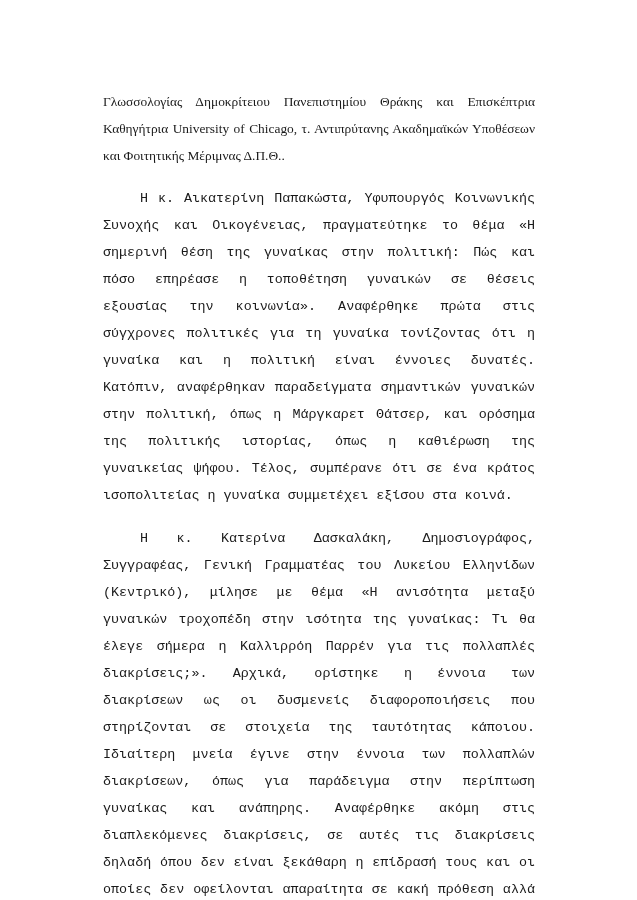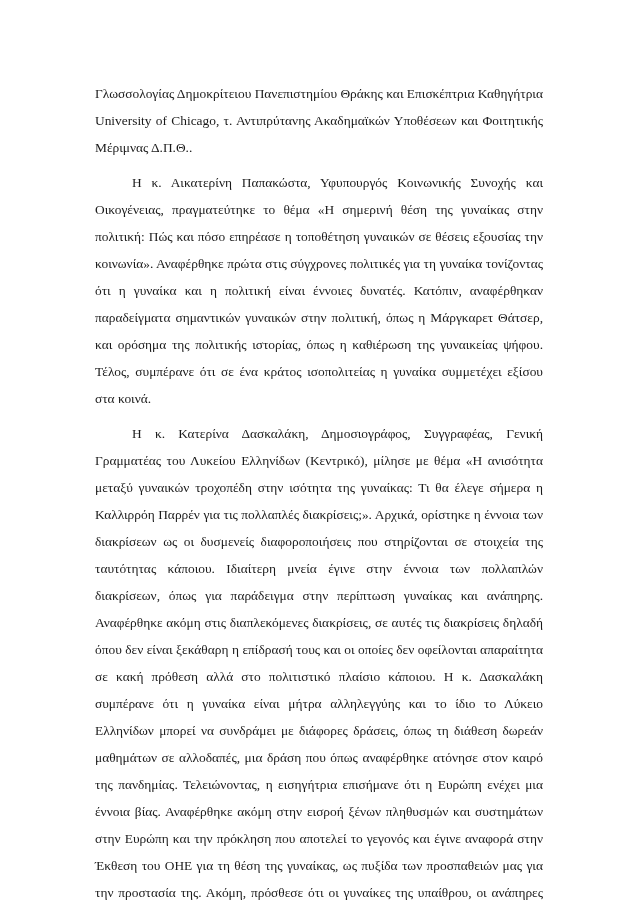--- a/index.html
+++ b/index.html
@@ -20,26 +20,27 @@
     top: 72px;
     left: 87px;
     width: 464px;
     font-family: "Liberation Serif", "DejaVu Serif", serif;
     font-size: 13.4px;
     line-height: 27px;
     color: #1a1a1a;
     text-align: justify;
   }
   .text-block p {
-    margin: 8px;
+    margin: 16px;
     padding: 0;
     text-rendering: optimizeLegibility;
   }
   .text-block p.indent {
     text-indent: 37px;
+    font-family: Liberation Mono, monospace;
   }
 </style>
 </head>
 <body>
 
 <div class="page">
   <div class="text-block">
     <p>Γλωσσολογίας Δημοκρίτειου Πανεπιστημίου Θράκης και Επισκέπτρια Καθηγήτρια University of Chicago, τ. Αντιπρύτανης Ακαδημαϊκών Υποθέσεων και Φοιτητικής Μέριμνας Δ.Π.Θ..</p>
     <p class="indent">Η κ. Αικατερίνη Παπακώστα, Υφυπουργός Κοινωνικής Συνοχής και Οικογένειας, πραγματεύτηκε το θέμα «Η σημερινή θέση της γυναίκας στην πολιτική: Πώς και πόσο επηρέασε η τοποθέτηση γυναικών σε θέσεις εξουσίας την κοινωνία». Αναφέρθηκε πρώτα στις σύγχρονες πολιτικές για τη γυναίκα τονίζοντας ότι η γυναίκα και η πολιτική είναι έννοιες δυνατές. Κατόπιν, αναφέρθηκαν παραδείγματα σημαντικών γυναικών στην πολιτική, όπως η Μάργκαρετ Θάτσερ, και ορόσημα της πολιτικής ιστορίας, όπως η καθιέρωση της γυναικείας ψήφου. Τέλος, συμπέρανε ότι σε ένα κράτος ισοπολιτείας η γυναίκα συμμετέχει εξίσου στα κοινά.</p>
     <p class="indent">Η κ. Κατερίνα Δασκαλάκη, Δημοσιογράφος, Συγγραφέας, Γενική Γραμματέας του Λυκείου Ελληνίδων (Κεντρικό), μίλησε με θέμα «Η ανισότητα μεταξύ γυναικών τροχοπέδη στην ισότητα της γυναίκας: Τι θα έλεγε σήμερα η Καλλιρρόη Παρρέν για τις πολλαπλές διακρίσεις;». Αρχικά, ορίστηκε η έννοια των διακρίσεων ως οι δυσμενείς διαφοροποιήσεις που στηρίζονται σε στοιχεία της ταυτότητας κάποιου. Ιδιαίτερη μνεία έγινε στην έννοια των πολλαπλών διακρίσεων, όπως για παράδειγμα στην περίπτωση γυναίκας και ανάπηρης. Αναφέρθηκε ακόμη στις διαπλεκόμενες διακρίσεις, σε αυτές τις διακρίσεις δηλαδή όπου δεν είναι ξεκάθαρη η επίδρασή τους και οι οποίες δεν οφείλονται απαραίτητα σε κακή πρόθεση αλλά στο πολιτιστικό πλαίσιο κάποιου. Η κ. Δασκαλάκη συμπέρανε ότι η γυναίκα είναι μήτρα αλληλεγγύης και το ίδιο το Λύκειο Ελληνίδων μπορεί να συνδράμει με διάφορες δράσεις, όπως τη διάθεση δωρεάν μαθημάτων σε αλλοδαπές, μια δράση που όπως αναφέρθηκε ατόνησε στον καιρό της πανδημίας. Τελειώνοντας, η εισηγήτρια επισήμανε ότι η Ευρώπη ενέχει μια έννοια βίας. Αναφέρθηκε ακόμη στην εισροή ξένων πληθυσμών και συστημάτων στην Ευρώπη και την πρόκληση που αποτελεί το γεγονός και έγινε αναφορά στην Έκθεση του ΟΗΕ για τη θέση της γυναίκας, ως πυξίδα των προσπαθειών μας για την προστασία της. Ακόμη, πρόσθεσε ότι οι γυναίκες της υπαίθρου, οι ανάπηρες και αυτές που ανήκουν σε εθνοτικές μειονότητες, ενδέχεται να έχουν έναν νομικό αναλφαβητισμό, δηλαδή να μη γνωρίζουν τα δικαιώματα τους. Έτσι, αυτό που χρειάζεται να κάνουμε είναι πρωτίστως να αναγνωρίσουμε το πρόβλημα και να το συζητήσουμε.</p>

